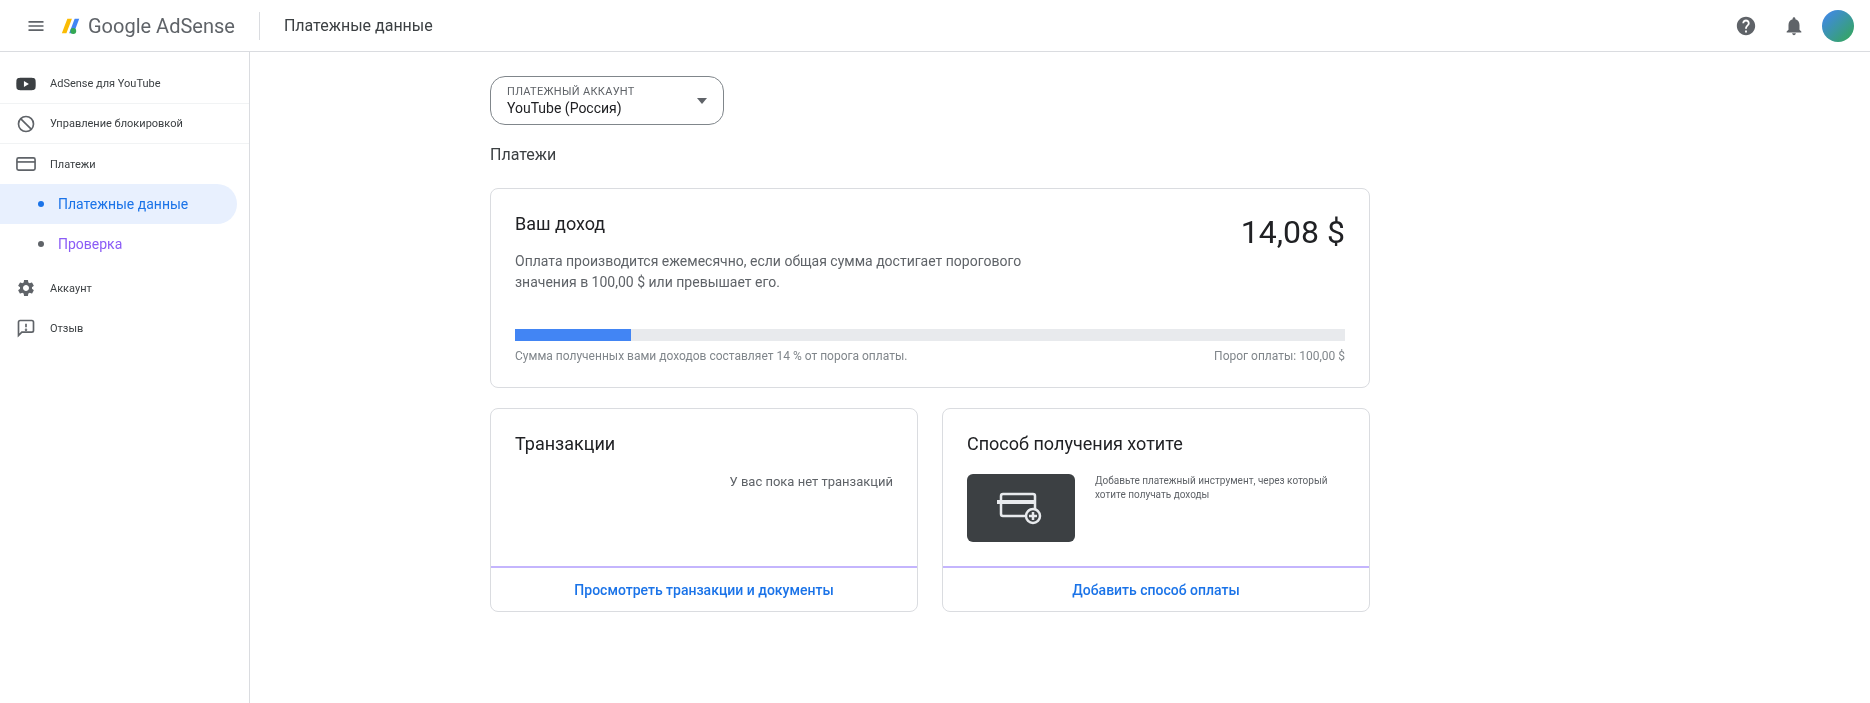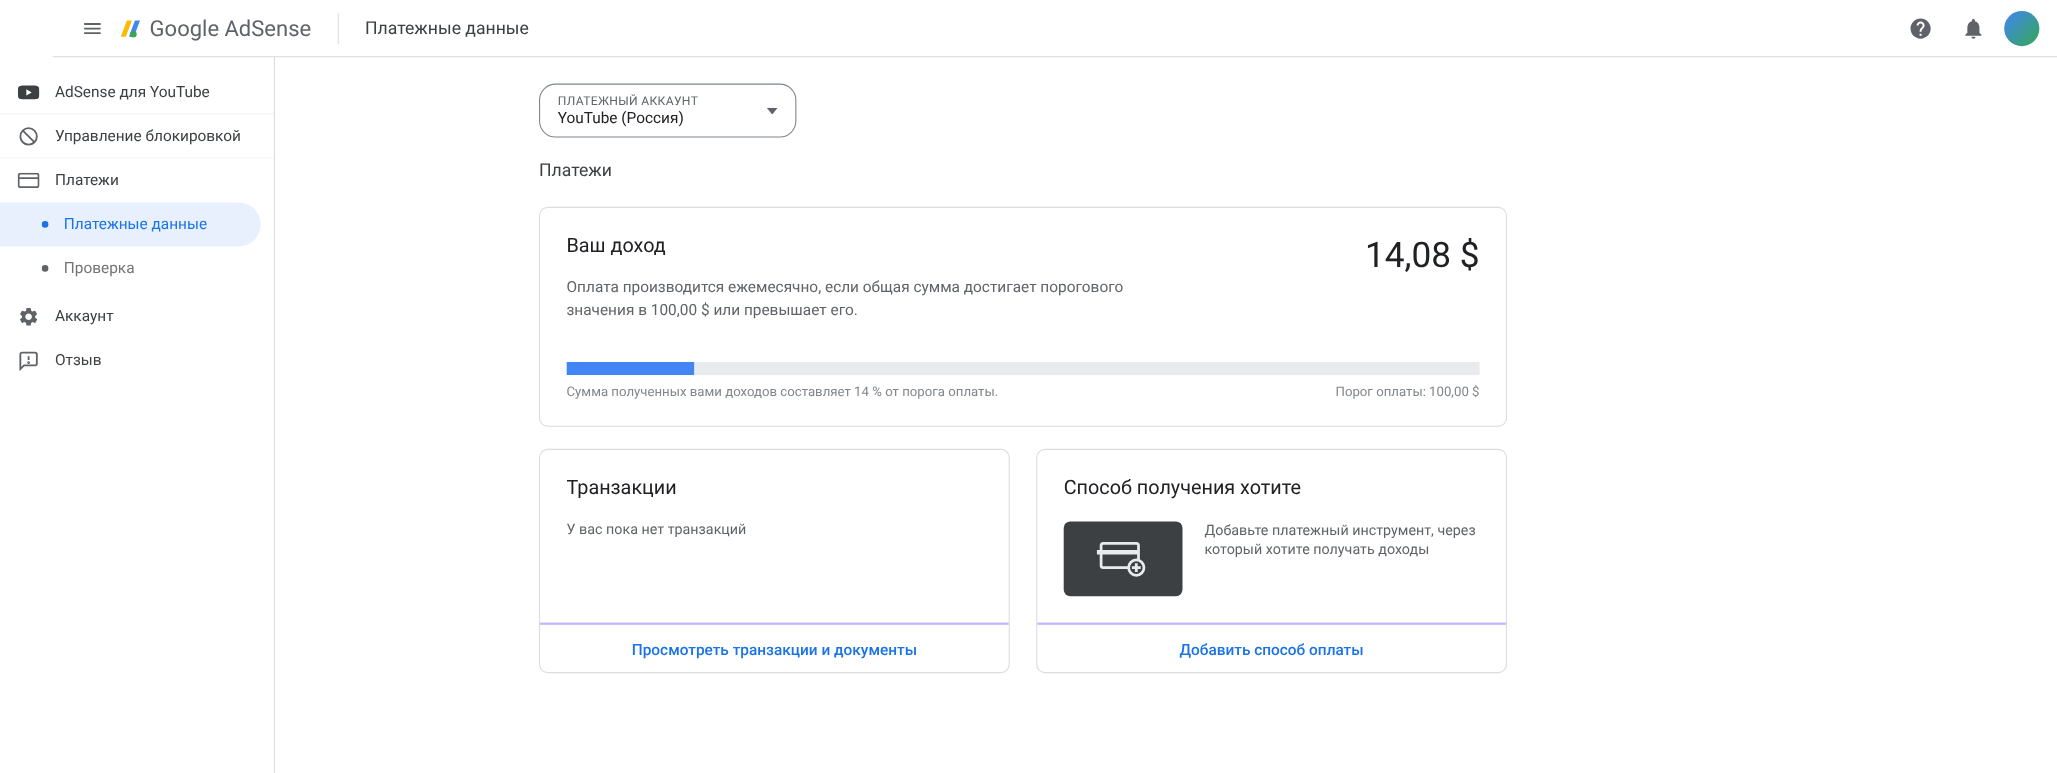--- a/index.html
+++ b/index.html
@@ -1,37 +1,37 @@
 <!DOCTYPE html>
 <html><head>
 <meta charset="utf-8">
 <style>
 * { margin: 0; padding: 0; box-sizing: border-box; }
 body { font-family: Roboto, Arial, sans-serif; background: #fff; color: #202124; }
 
 .header {
   display: flex; align-items: center; height: 52px;
-  border-bottom: 1px solid #dadce0; padding: 0 16px; margin-left: 48px;
+  border-bottom: 1px solid #dadce0; padding: 0 16px;
 }
 .menu-btn { width: 40px; height: 40px; display: flex; align-items: center; justify-content: center; border-radius: 50%; cursor: pointer; }
 .logo { display: flex; align-items: center; gap: 6px; margin-left: 4px; }
 .logo-icon { width: 22px; height: 22px; position: relative; }
 .logo-text { font-size: 20px; color: #5f6368; font-weight: 400; }
 .header-divider { width: 1px; height: 28px; background: #dadce0; margin: 0 24px; }
 .page-title { font-size: 16px; color: #3c4043; }
 .header-right { margin-left: auto; display: flex; align-items: center; gap: 8px; }
 .icon-btn { width: 40px; height: 40px; display: flex; align-items: center; justify-content: center; border-radius: 50%; cursor: pointer; color: #5f6368; }
 .avatar { width: 32px; height: 32px; border-radius: 50%; background: linear-gradient(135deg, #4285f4, #34a853); }
 
 .layout { display: flex; }
 .sidebar { width: 250px; border-right: 1px solid #dadce0; min-height: calc(100vh - 52px); padding-top: 12px; }
-.nav-item { display: flex; align-items: center; height: 40px; padding: 0 16px; gap: 14px; cursor: pointer; font-size: 14px; color: #3c4043; border-bottom: 1px solid #f1f3f4; }
+.nav-item { display: flex; align-items: center; height: 40px; padding: 0 16px; gap: 14px; cursor: pointer; font-size: 11px; color: #3c4043; border-bottom: 1px solid #f1f3f4; }
 .nav-item.no-border { border-bottom: none; }
 .nav-item.group { border-bottom: none; }
-.nav-sub { display: flex; align-items: center; height: 40px; padding-left: 38px; gap: 14px; cursor: pointer; font-size: 14px; color: #737373; border-radius: 0 20px 20px 0; margin-right: 12px; }
+.nav-sub { display: flex; align-items: center; height: 40px; padding-left: 38px; gap: 14px; cursor: pointer; font-size: 14px; color: #8b5cf6; border-radius: 0 20px 20px 0; margin-right: 12px; }
 .nav-sub.active { background: #e8f0fe; color: #1a73e8; }
 .nav-sub .dot { width: 6px; height: 6px; border-radius: 50%; background: #5f6368; }
 .nav-sub.active .dot { background: #1a73e8; }
 .nav-icon { width: 20px; height: 20px; color: #5f6368; display: flex; align-items: center; justify-content: center; }
 
 .main { flex: 1; padding: 24px 0 40px 240px; }
 .content-wrap { max-width: 880px; }
 
 .select-box { border: 1px solid #80868b; border-radius: 15px; padding: 8px 16px; width: 234px; display: flex; align-items: center; justify-content: space-between; cursor: pointer; margin-bottom: 20px; }
 .select-box .label { font-size: 11px; color: #5f6368; text-transform: uppercase; letter-spacing: 0.3px; }
@@ -46,28 +46,28 @@
 .earnings-amount { font-size: 32px; color: #202124; }
 .earnings-desc { font-size: 14px; color: #5f6368; max-width: 560px; line-height: 1.5; }
 .progress-bar { height: 12px; background: #e8eaed; border-radius: 0; margin-top: 36px; overflow: hidden; }
 .progress-fill { height: 100%; background: #4285f4; width: 14%; }
 .progress-meta { display: flex; justify-content: space-between; font-size: 12px; color: #80868b; margin-top: 8px; }
 
 .card-row { display: flex; gap: 24px; margin-top: 20px; }
 .card-half { flex: 1; border: 1px solid #dadce0; border-radius: 8px; background: #fff; display: flex; flex-direction: column; }
 .card-half-body { padding: 24px; flex: 1; }
 .card-half-title { font-size: 18px; color: #202124; margin-bottom: 20px; }
-.card-half-text { font-size: 13px; color: #5f6368; }
+.card-half-text { font-size: 13px; color: #5f6368; text-align: right; }
 .card-half-footer { border-top: 2px solid #c4b5fd; padding: 12px; text-align: center; }
 .card-half-footer a { color: #1a73e8; font-size: 14px; font-weight: 500; text-decoration: none; cursor: pointer; }
 
 .payment-row { display: flex; gap: 20px; align-items: flex-start; }
 .card-placeholder { width: 108px; height: 68px; background: #3c4043; border-radius: 6px; display: flex; align-items: center; justify-content: center; }
 .card-placeholder svg { color: #e8eaed; }
-.payment-text { font-size: 13px; color: #5f6368; line-height: 1.4; flex: 1; }
+.payment-text { font-size: 10px; color: #5f6368; line-height: 1.4; flex: 1; }
 
 .nav-item-wrap { position: relative; }
 </style>
 </head>
 <body>
 
 <div class="header">
   <div class="menu-btn">
     <svg width="20" height="20" viewBox="0 0 24 24" fill="#5f6368">
         <path d="M3 18h18v-2H3v2zm0-5h18v-2H3v2zm0-7v2h18V6H3z"></path>

